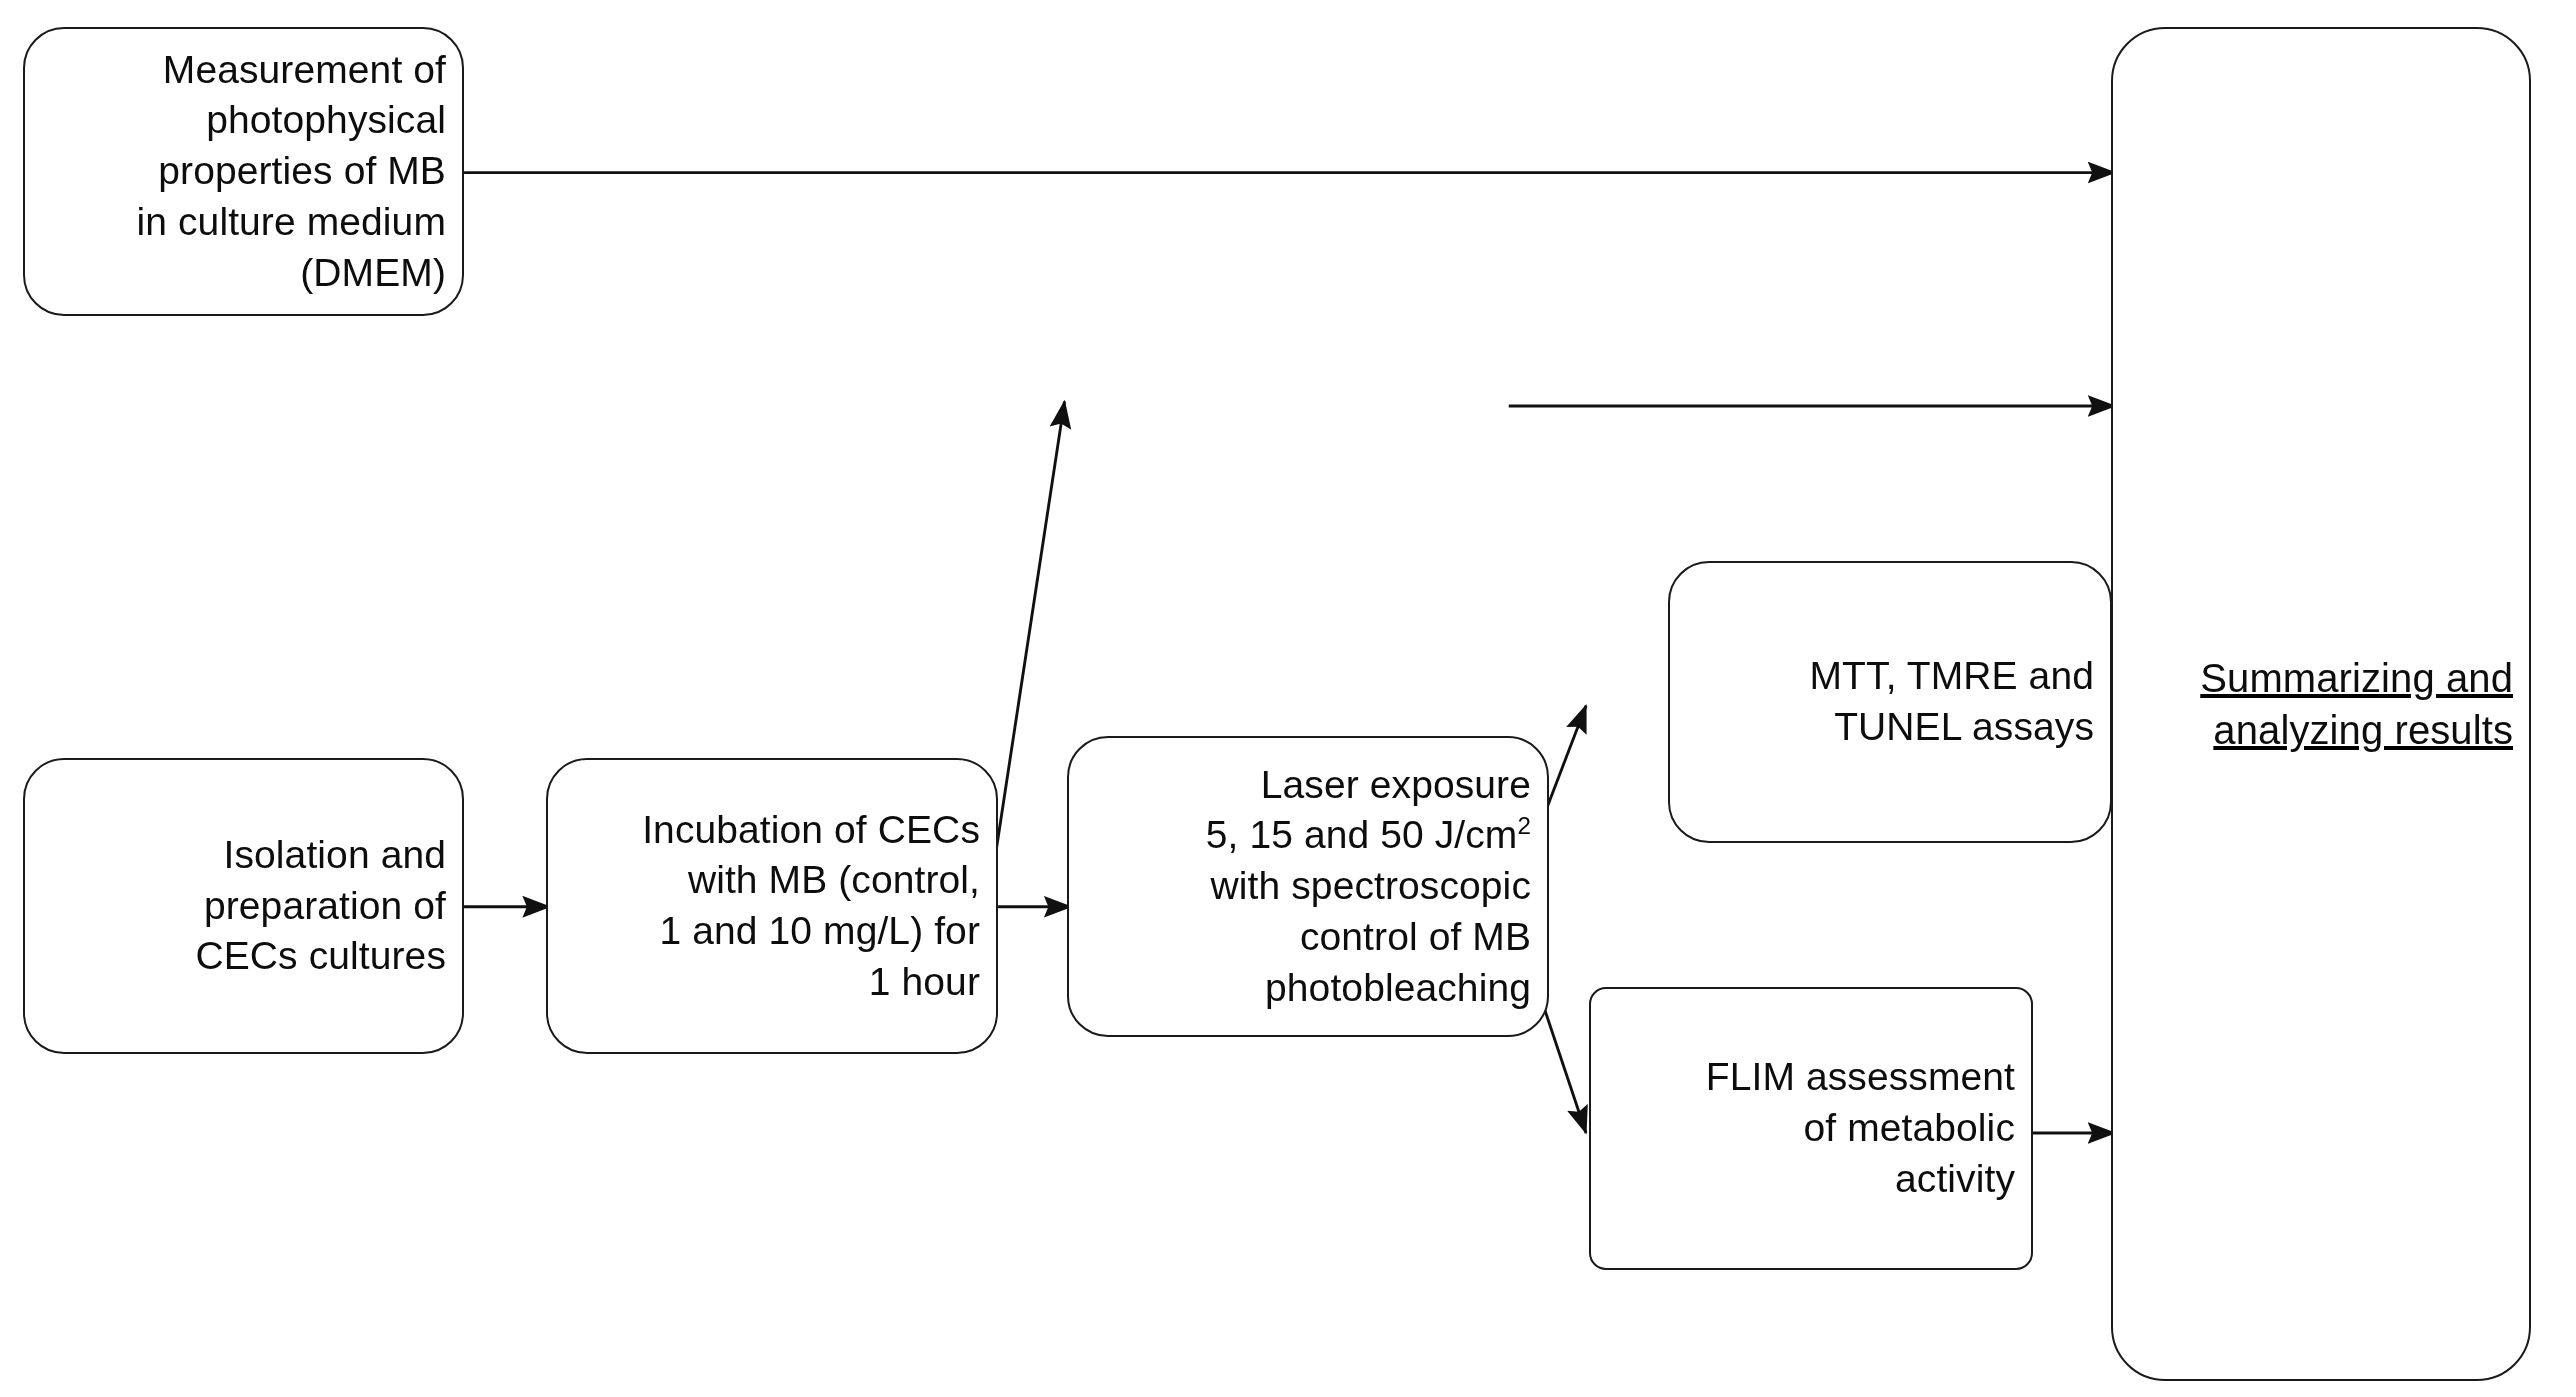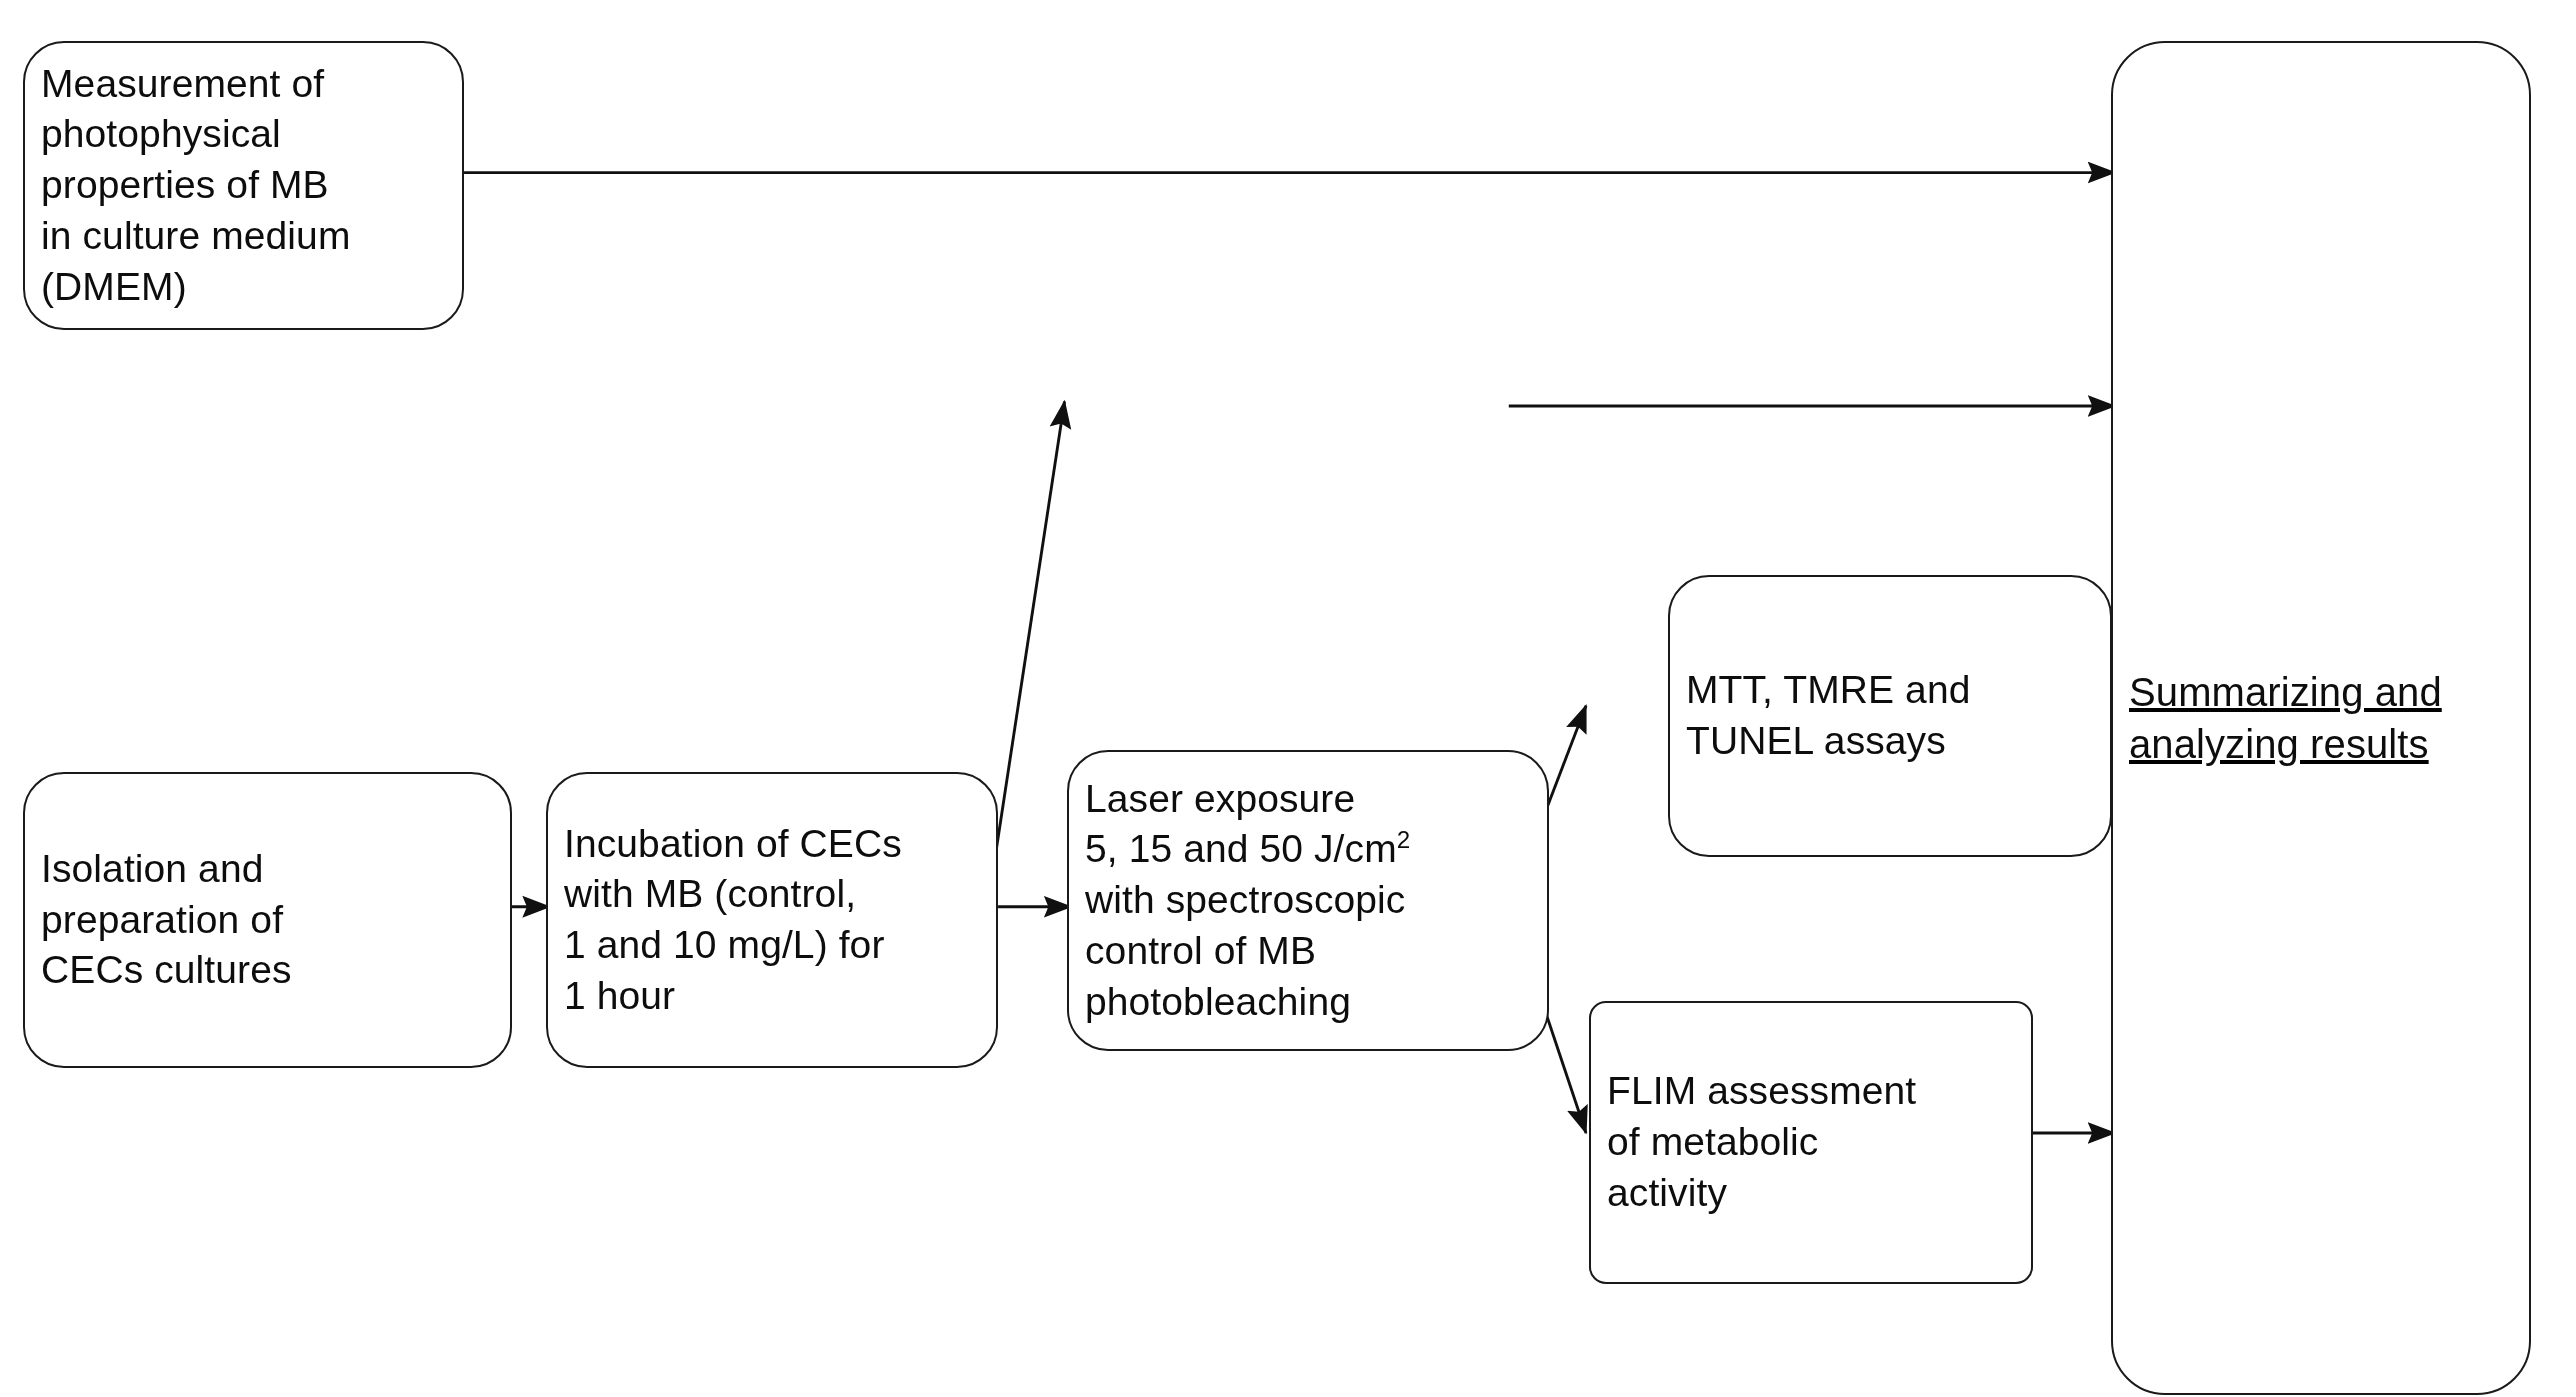--- a/index.html
+++ b/index.html
@@ -3,22 +3,22 @@
 <meta charset="utf-8">
 <style>
   html,body{margin:0;padding:0;background:#ffffff;}
   body{width:2576px;height:1398px;position:relative;overflow:hidden;
        font-family:"Liberation Sans","DejaVu Sans",sans-serif;color:#000000;}
   #stage{position:absolute;left:0;top:0;width:2576px;height:1398px;}
   svg.edges{position:absolute;left:0;top:0;width:2576px;height:1398px;pointer-events:none;}
 
   .node{position:absolute;box-sizing:border-box;background:#ffffff;
         border:2.2px solid #1a1a1a;border-radius:41px;
-        display:flex;align-items:center;justify-content:center;text-align:left;
-        z-index:2;margin-top:14px;}
+        display:flex;align-items:center;justify-content:center;text-align:right;
+        z-index:2;}
   .node .label{display:block;width:100%;padding:0 16px;
         font-size:39px;line-height:1.30;letter-spacing:0.1px;color:#0d0d0d;
         white-space:pre-line;}
   .node.big .label{font-size:40px;}
   #node-summary{border-radius:54px;}
   sup{font-size:0.62em;vertical-align:super;line-height:0;}
 </style>
 </head>
 <body>
 
@@ -45,21 +45,21 @@
 
   <div class="node" id="node-measurement" style="left:23px;top:27px;width:441px;height:289px;">
     <span class="label">Measurement of
 photophysical
 properties of MB
 in culture medium
 (DMEM)</span>
   </div>
 
 
-  <div class="node" id="node-isolation" style="left:23px;top:758px;width:489px;height:296px;">
+  <div class="node" id="node-isolation" style="left:23px;top:758px;width:441px;height:296px;">
     <span class="label">Isolation and
 preparation of
 CECs cultures</span>
   </div>
 
   <div class="node" id="node-incubation" style="left:546px;top:758px;width:452px;height:296px;">
     <span class="label">Incubation of CECs
 with MB (control,
 1 and 10 mg/L) for
 1 hour</span>

